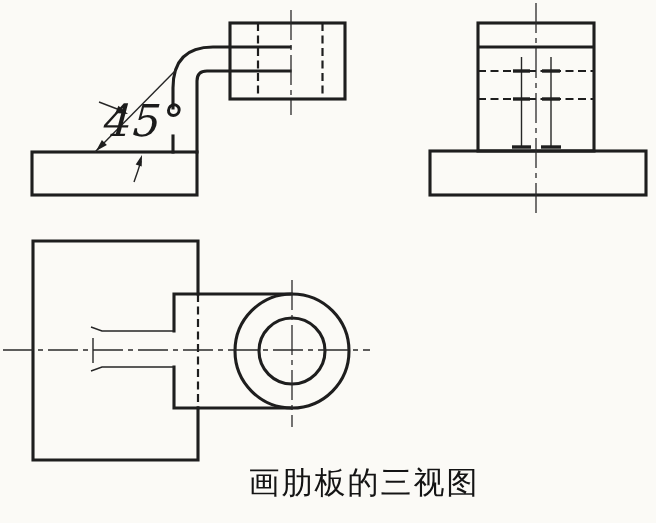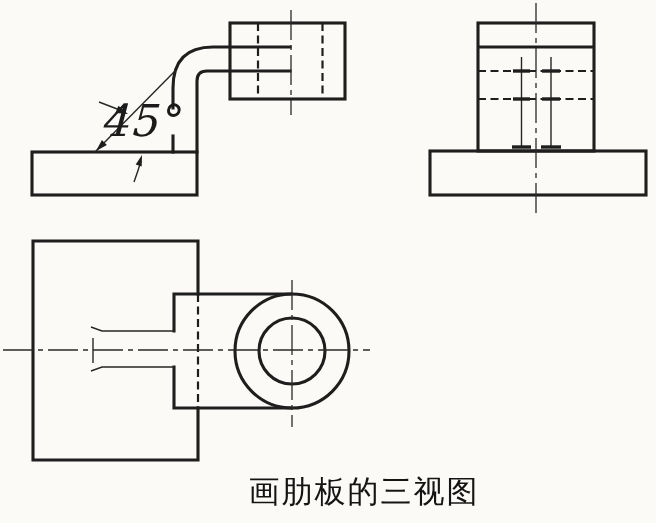--- a/index.html
+++ b/index.html
@@ -35,21 +35,20 @@
   .caption{
     position:absolute;
     left:228px;top:462px;
     width:272px;
     text-align:center;
     font-family:"Liberation Serif", serif;
     font-size:31px;
     letter-spacing:2px;
     color:#141414;
     white-space:nowrap;
-    margin-top:9px;
   }
 </style>
 </head>
 <body>
 
 <div class="page">
 
   <svg width="656" height="523" viewBox="0 0 656 523">
 
     <g>

